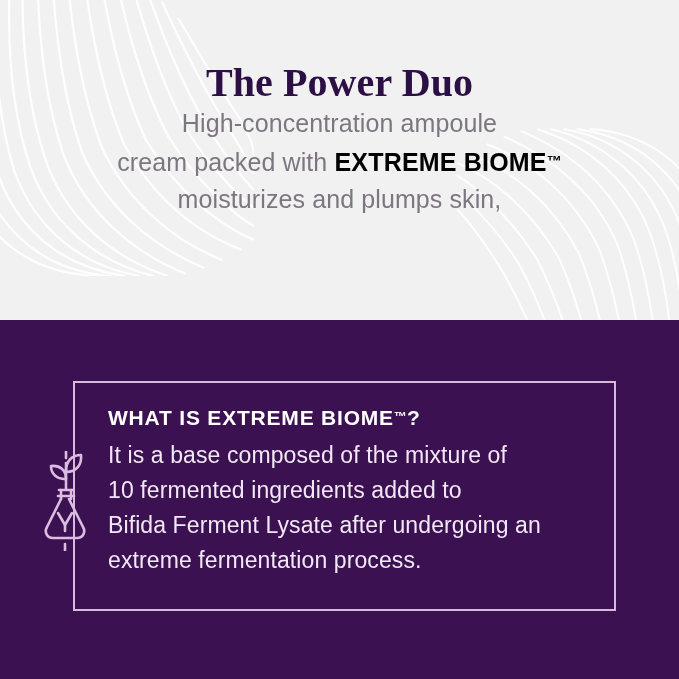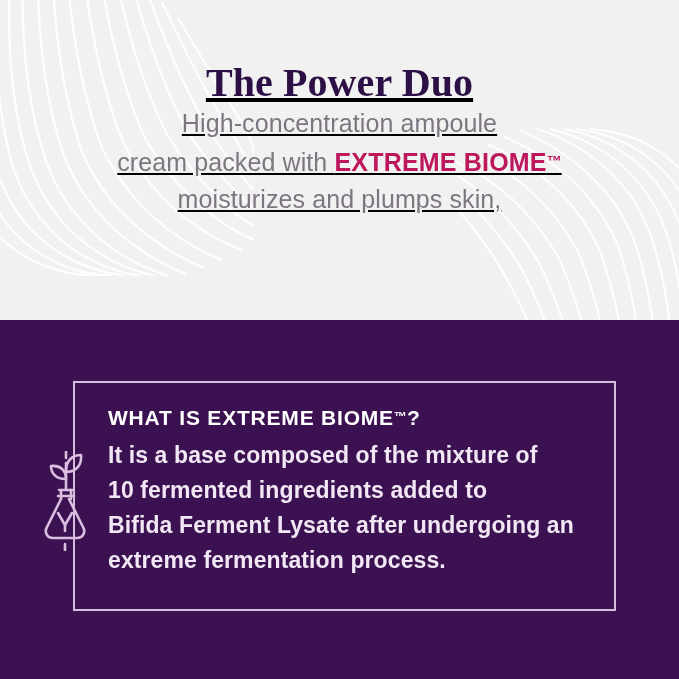--- a/index.html
+++ b/index.html
@@ -14,21 +14,20 @@
     display:flex; flex-direction:column;
   }
 
   
   #top-panel {
     position:relative;
     width:679px; height:320px;
     background:#f1f1f1;
     overflow:hidden;
     flex:0 0 auto;
-    text-decoration:underline;
   }
   .fan { position:absolute; pointer-events:none; }
   .fan svg { display:block; }
   #fan-topleft { left:-46px; top:-54px; }
   #fan-bottomright { right:-58px; bottom:-118px; transform:rotate(180deg); }
 
   #top-content {
     position:relative;
     z-index:2;
     width:100%; height:100%;
@@ -47,21 +46,21 @@
   #subcopy {
     text-align:center;
     font-size:25px;
     line-height:37px;
     font-weight:300;
     color:#7d7680;
     letter-spacing:.1px;
   }
   #subcopy .brand {
     font-weight:700;
-    color:#be185d;
+    color:#000000;
     letter-spacing:.2px;
     text-align:center;
   }
   #subcopy .brand .tm { font-size:15px; vertical-align:5px; letter-spacing:0; }
 
   
   #bottom-panel {
     position:relative;
     width:679px; height:359px;
     background:#3c1152;
@@ -88,21 +87,21 @@
   }
   #fact-heading .tm { font-size:13px; vertical-align:4px; letter-spacing:0; }
   #fact-body {
     margin-top:7px;
     font-size:23px;
     font-weight:300;
     line-height:35px;
     color:#f2e8f5;
     letter-spacing:.1px;
   }
-  #fact-body div { white-space:nowrap;font-weight:bold; }
+  #fact-body div { white-space:nowrap; }
 
   #flask-icon {
     position:absolute;
     left:41px; top:451px;
     width:48px; height:100px;
   }
   #flask-icon svg { display:block; width:48px; height:100px; }
 </style>
 </head>
 <body>

